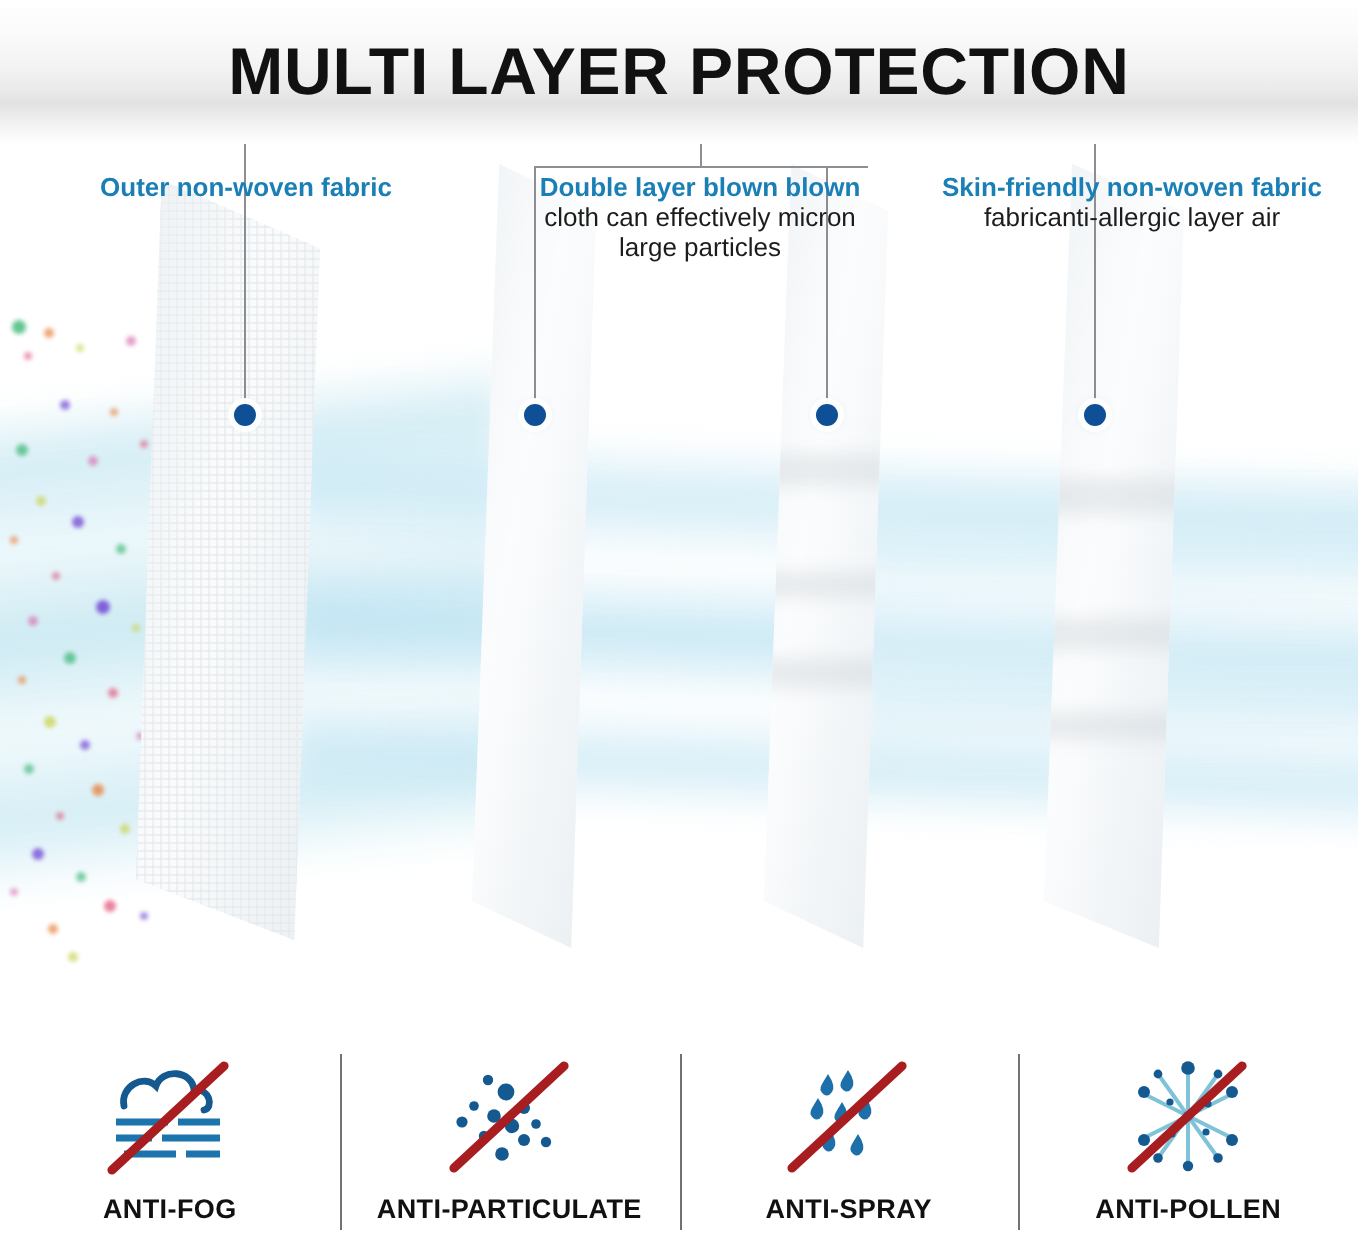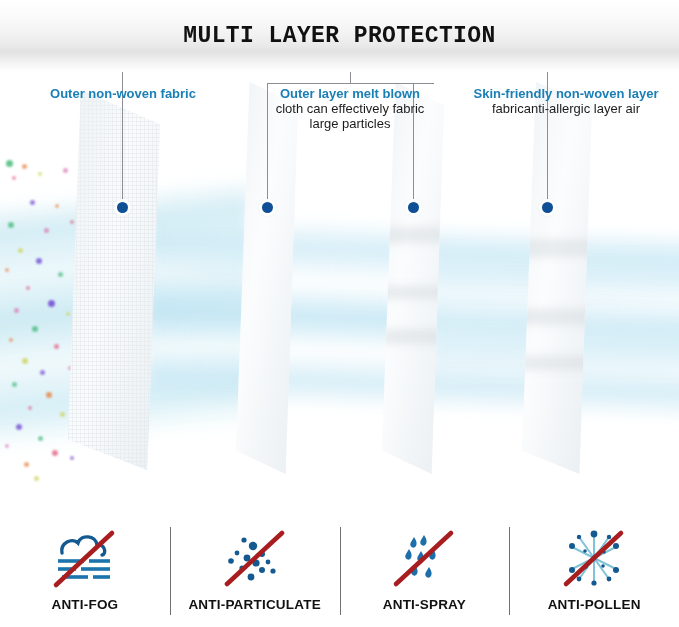--- a/index.html
+++ b/index.html
@@ -13,23 +13,23 @@
 
   
   #banner {
     position:absolute; left:0; top:0; width:679px; height:72px;
     background:linear-gradient(to bottom,
         #ffffff 0%, #fbfbfb 22%, #f2f2f2 48%,
         #eaeaea 62%, #e2e2e2 72%, #f4f4f4 88%, #ffffff 100%);
     display:flex; align-items:center; justify-content:center;
   }
   #banner-title {
-    font-size:23px; font-weight:bold; color:#111111;
+    font-size:33px; font-weight:bold; color:#111111;
     letter-spacing:0.4px; white-space:nowrap;
-    font-family:Liberation Mono, monospace;
+    font-family:Liberation Sans, sans-serif;
   }
 
   
   #scene {
     position:absolute; left:0; top:72px; width:679px; height:440px;
     overflow:hidden; background:#ffffff;
   }
 
   
   .flow { position:absolute; pointer-events:none; }
@@ -220,27 +220,27 @@
 
   <div class="lead" style="left:547px; top:0px; height:135px;"></div>
   <div class="dot" style="left:542px; top:130px;"></div>
 </div>
 
 <div class="callout" style="left:18px; top:86px; width:210px;">
   <div class="hdr">Outer non-woven fabric</div>
 </div>
 
 <div class="callout" style="left:252px; top:86px; width:196px;">
-  <div class="hdr">Outer layer melt blown</div>
-  <div class="sub">cloth can effectively fabric</div>
+  <div class="hdr">Double layer blown blown</div>
+  <div class="sub">cloth can effectively micron</div>
   <div class="sub">large particles</div>
 </div>
 
 <div class="callout" style="left:452px; top:86px; width:228px;">
-  <div class="hdr">Skin-friendly non-woven layer</div>
+  <div class="hdr">Skin-friendly non-woven fabric</div>
   <div class="sub">fabricanti-allergic layer air</div>
 </div>
 
 <div id="features">
 
   <div class="feature">
     <div class="feat-icon">
       <svg viewBox="0 0 74 62" width="74" height="62">
         <g fill="none" stroke="#14598f" stroke-width="3.4" stroke-linecap="round">
           <path d="M14 26 C12 16, 24 10, 30 16 C33 7, 48 8, 49 18 C57 17, 59 27, 54 28"></path>

